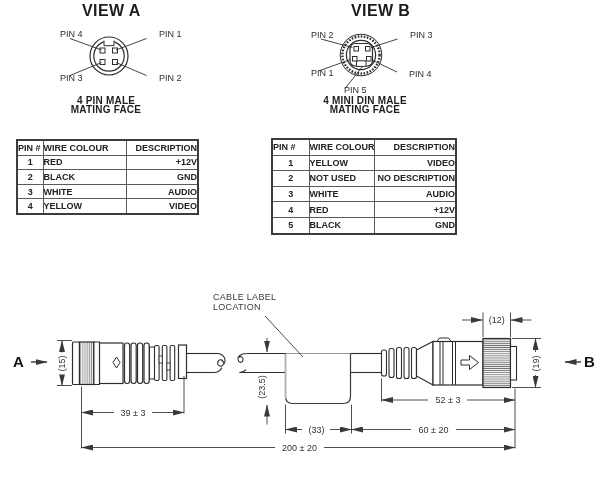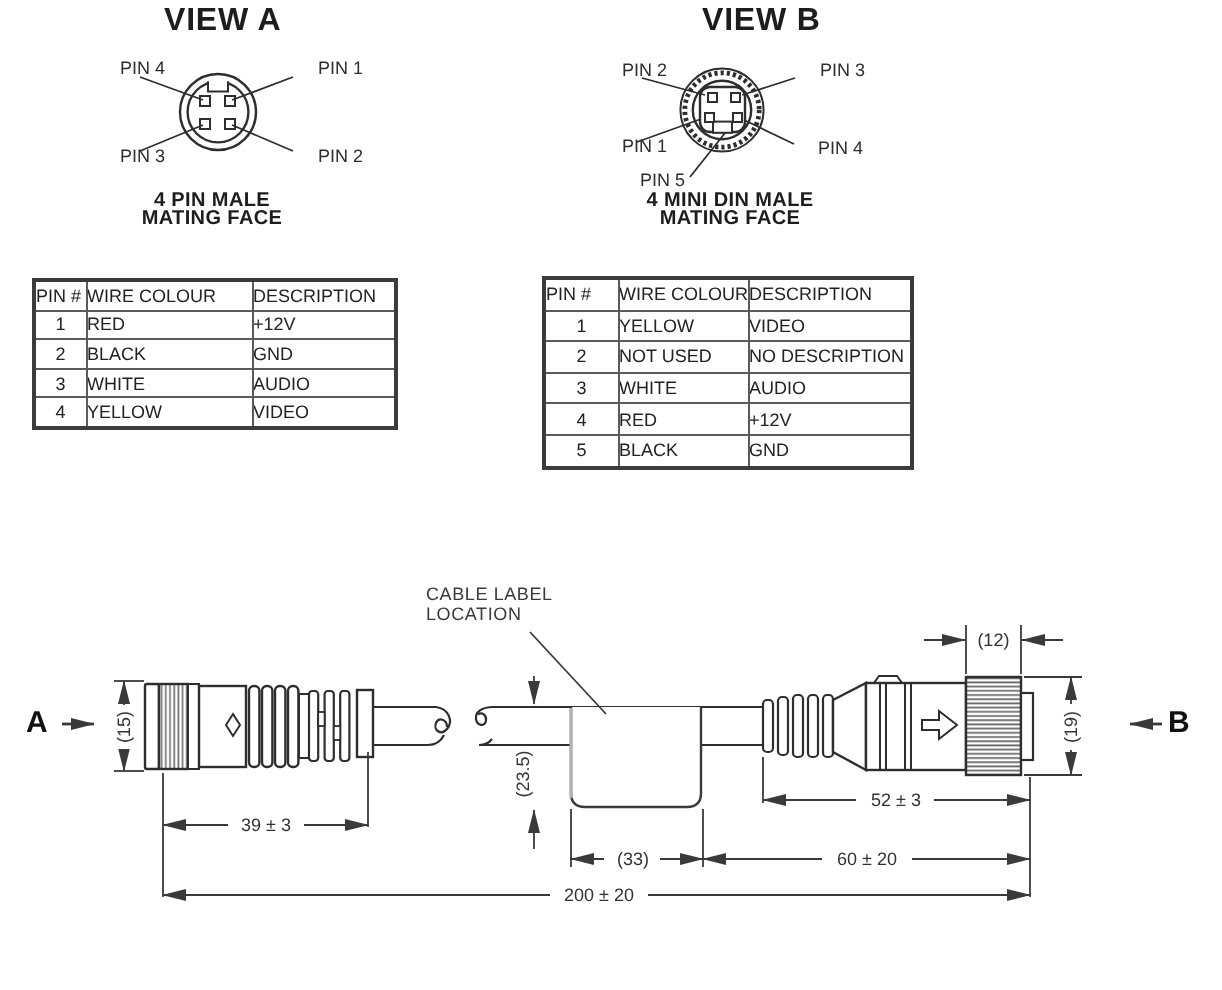--- a/index.html
+++ b/index.html
@@ -7,29 +7,29 @@
          font-family:"Liberation Sans",sans-serif;color:#2e2e2e;overflow:hidden;}
   .stage svg{position:absolute;left:0;top:0;}
   .abs{position:absolute;white-space:nowrap;}
   .view-title{font-size:16px;font-weight:bold;letter-spacing:.4px;color:#1d1d1d;}
   .pin-label{font-size:9px;color:#2e2e2e;padding-left:12px;}
   .caption{font-size:10px;font-weight:bold;line-height:9px;text-align:center;color:#1d1d1d;letter-spacing:.2px;}
   .note{font-size:9px;line-height:10px;color:#3a3a3a;letter-spacing:.3px;}
   .end-label{font-size:15px;font-weight:bold;color:#111;}
   table.pintbl{border-collapse:collapse;table-layout:fixed;font-size:9px;color:#222;
                border:2px solid #3c3c3c;background:#fff;}
-  table.pintbl th,table.pintbl td{border:1px solid #5a5a5a;font-weight:normal;
+  table.pintbl th,table.pintbl td{border:1px solid #5a5a5a;font-weight:bold;
                padding:0;vertical-align:middle;overflow:hidden;}
   .tblA th,.tblA td{height:13.6px;}
   .tblB th,.tblB td{height:14.6px;}
   .c-pin{text-align:center;}
   th.c-pin{text-align:left;padding-left:3px;}
   .c-wire{text-align:left;padding-left:12px;}
   th.c-wire{padding-left:4px;}
-  .c-desc{text-align:left;padding-left:6px;}
+  .c-desc{text-align:right;padding-left:6px;}
   svg text{font-family:"Liberation Sans",sans-serif;font-size:9px;fill:#333;text-anchor:middle;}
 </style>
 </head>
 <body>
 
 <div class="stage">
 
   <svg width="611" height="495" viewBox="0 0 611 495">
     <defs>
       <marker id="arr" viewBox="0 0 12 6" refX="11.5" refY="3" markerWidth="12" markerHeight="6" markerUnits="userSpaceOnUse" orient="auto-start-reverse">
@@ -207,21 +207,21 @@
   <div class="abs caption" style="left:31px;top:96px;width:150px;">
     <div>4 PIN MALE</div>
     <div>MATING FACE</div>
   </div>
 
   <div class="abs view-title" style="left:351px;top:2px;">VIEW B</div>
   <div class="abs pin-label" style="left:299px;top:30px;">PIN 2</div>
   <div class="abs pin-label" style="left:398px;top:30px;">PIN 3</div>
   <div class="abs pin-label" style="left:299px;top:68px;">PIN 1</div>
   <div class="abs pin-label" style="left:397px;top:69px;">PIN 4</div>
-  <div class="abs pin-label" style="left:308px;top:85px;">PIN 5</div>
+  <div class="abs pin-label" style="left:332px;top:85px;">PIN 5</div>
   <div class="abs caption" style="left:295px;top:96px;width:140px;">
     <div>4 MINI DIN MALE</div>
     <div>MATING FACE</div>
   </div>
 
   <table class="pintbl tblA abs" style="left:16px;top:139px;width:181px;">
     <colgroup>
         <col style="width:26px">
         <col style="width:83px">
         <col style="width:72px">

